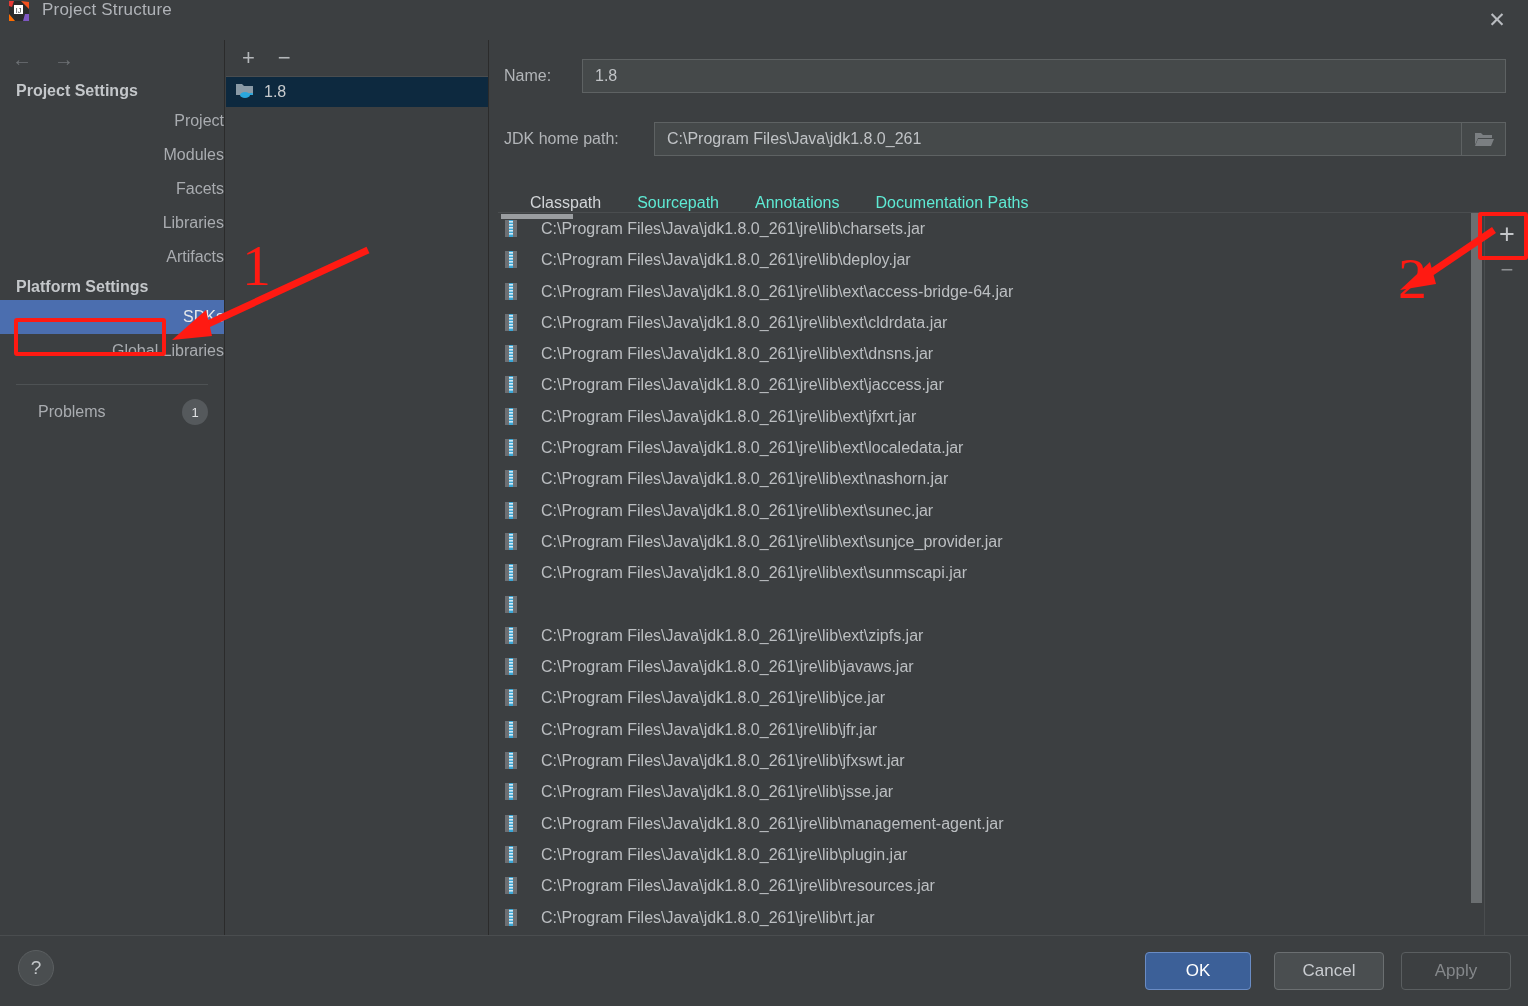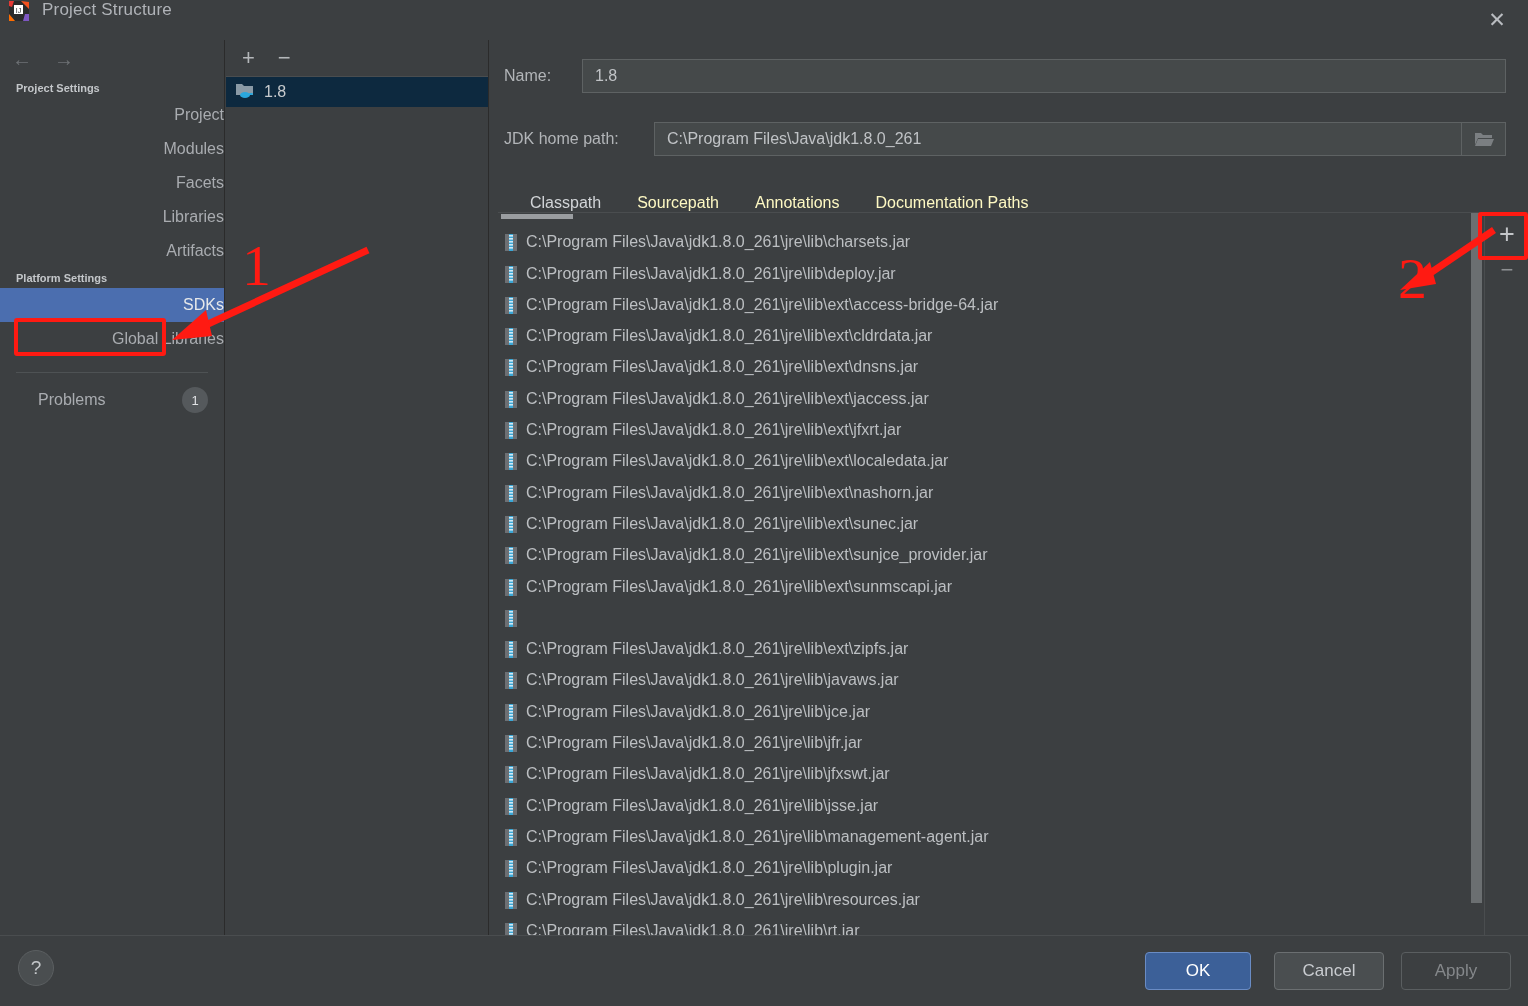--- a/index.html
+++ b/index.html
@@ -43,21 +43,21 @@
     width: 225px; height: 895px;
     background: #3c3f41;
     border-right: 1px solid #2b2b2b;
   }
   .nav-arrows {
     height: 38px; display: flex; align-items: center;
     padding-left: 12px; gap: 22px;
   }
   .nav-arrow { color: #6e7275; font-size: 20px; line-height: 1; cursor: pointer; }
   .group-title {
-    font-size: 11px; font-weight: bold; color: #c4c7ca;
+    font-size: 16px; font-weight: bold; color: #c4c7ca;
     padding: 4px 0 4px 16px;
   }
   .nav-item {
     font-size: 16px; color: #a9acb0;
     padding: 6px 0 6px 38px;
     cursor: pointer;
     line-height: 22px;
     text-align: right;
   }
   .nav-item.selected {
@@ -126,21 +126,21 @@
     display: flex; align-items: center; justify-content: center;
     cursor: pointer;
   }
 
   .tabs {
     display: flex; align-items: flex-end;
     padding-left: 26px; gap: 36px;
     height: 34px;
   }
   .tab {
-    font-size: 16px; color: #fef9c3; cursor: pointer;
+    font-size: 16px; color: #5eead4; cursor: pointer;
     padding-bottom: 4px;
   }
   .tab.active { color: #d2d5d8; }
 
   
   .cp-wrap {
     position: absolute; left: 498px; top: 212px;
     width: 1030px; height: 724px;
     background: #3c3f41;
     border-top: 1px solid #4a4d4f;
@@ -153,22 +153,22 @@
   .cp-hscroll-track {
     position: absolute; left: 0; top: 0; width: 984px; height: 7px;
     background: #3c3f41;
   }
   .cp-hscroll-thumb {
     position: absolute; left: 3px; top: 1px; width: 72px; height: 5px;
     background: #9a9da0; cursor: pointer;
   }
   .cp-rows { position: absolute; left: 0; top: 7px; width: 984px; }
   .cp-row {
-    height: 31.3px; display: flex; align-items: flex-end;
-    padding-left: 7px; gap: 9px; cursor: pointer;
+    height: 31.3px; display: flex; align-items: flex-start;
+    padding-left: 7px; gap: 24px; cursor: pointer;
   }
   .cp-text {
     font-size: 16px; color: #bcbfc2; white-space: nowrap;
   }
   .jar-icon { width: 12px; height: 17px; flex: none; position: relative; }
 
   .cp-vscroll {
     position: absolute; right: 46px; top: 0;
     width: 11px; height: 724px;
     background: #3c3f41;

